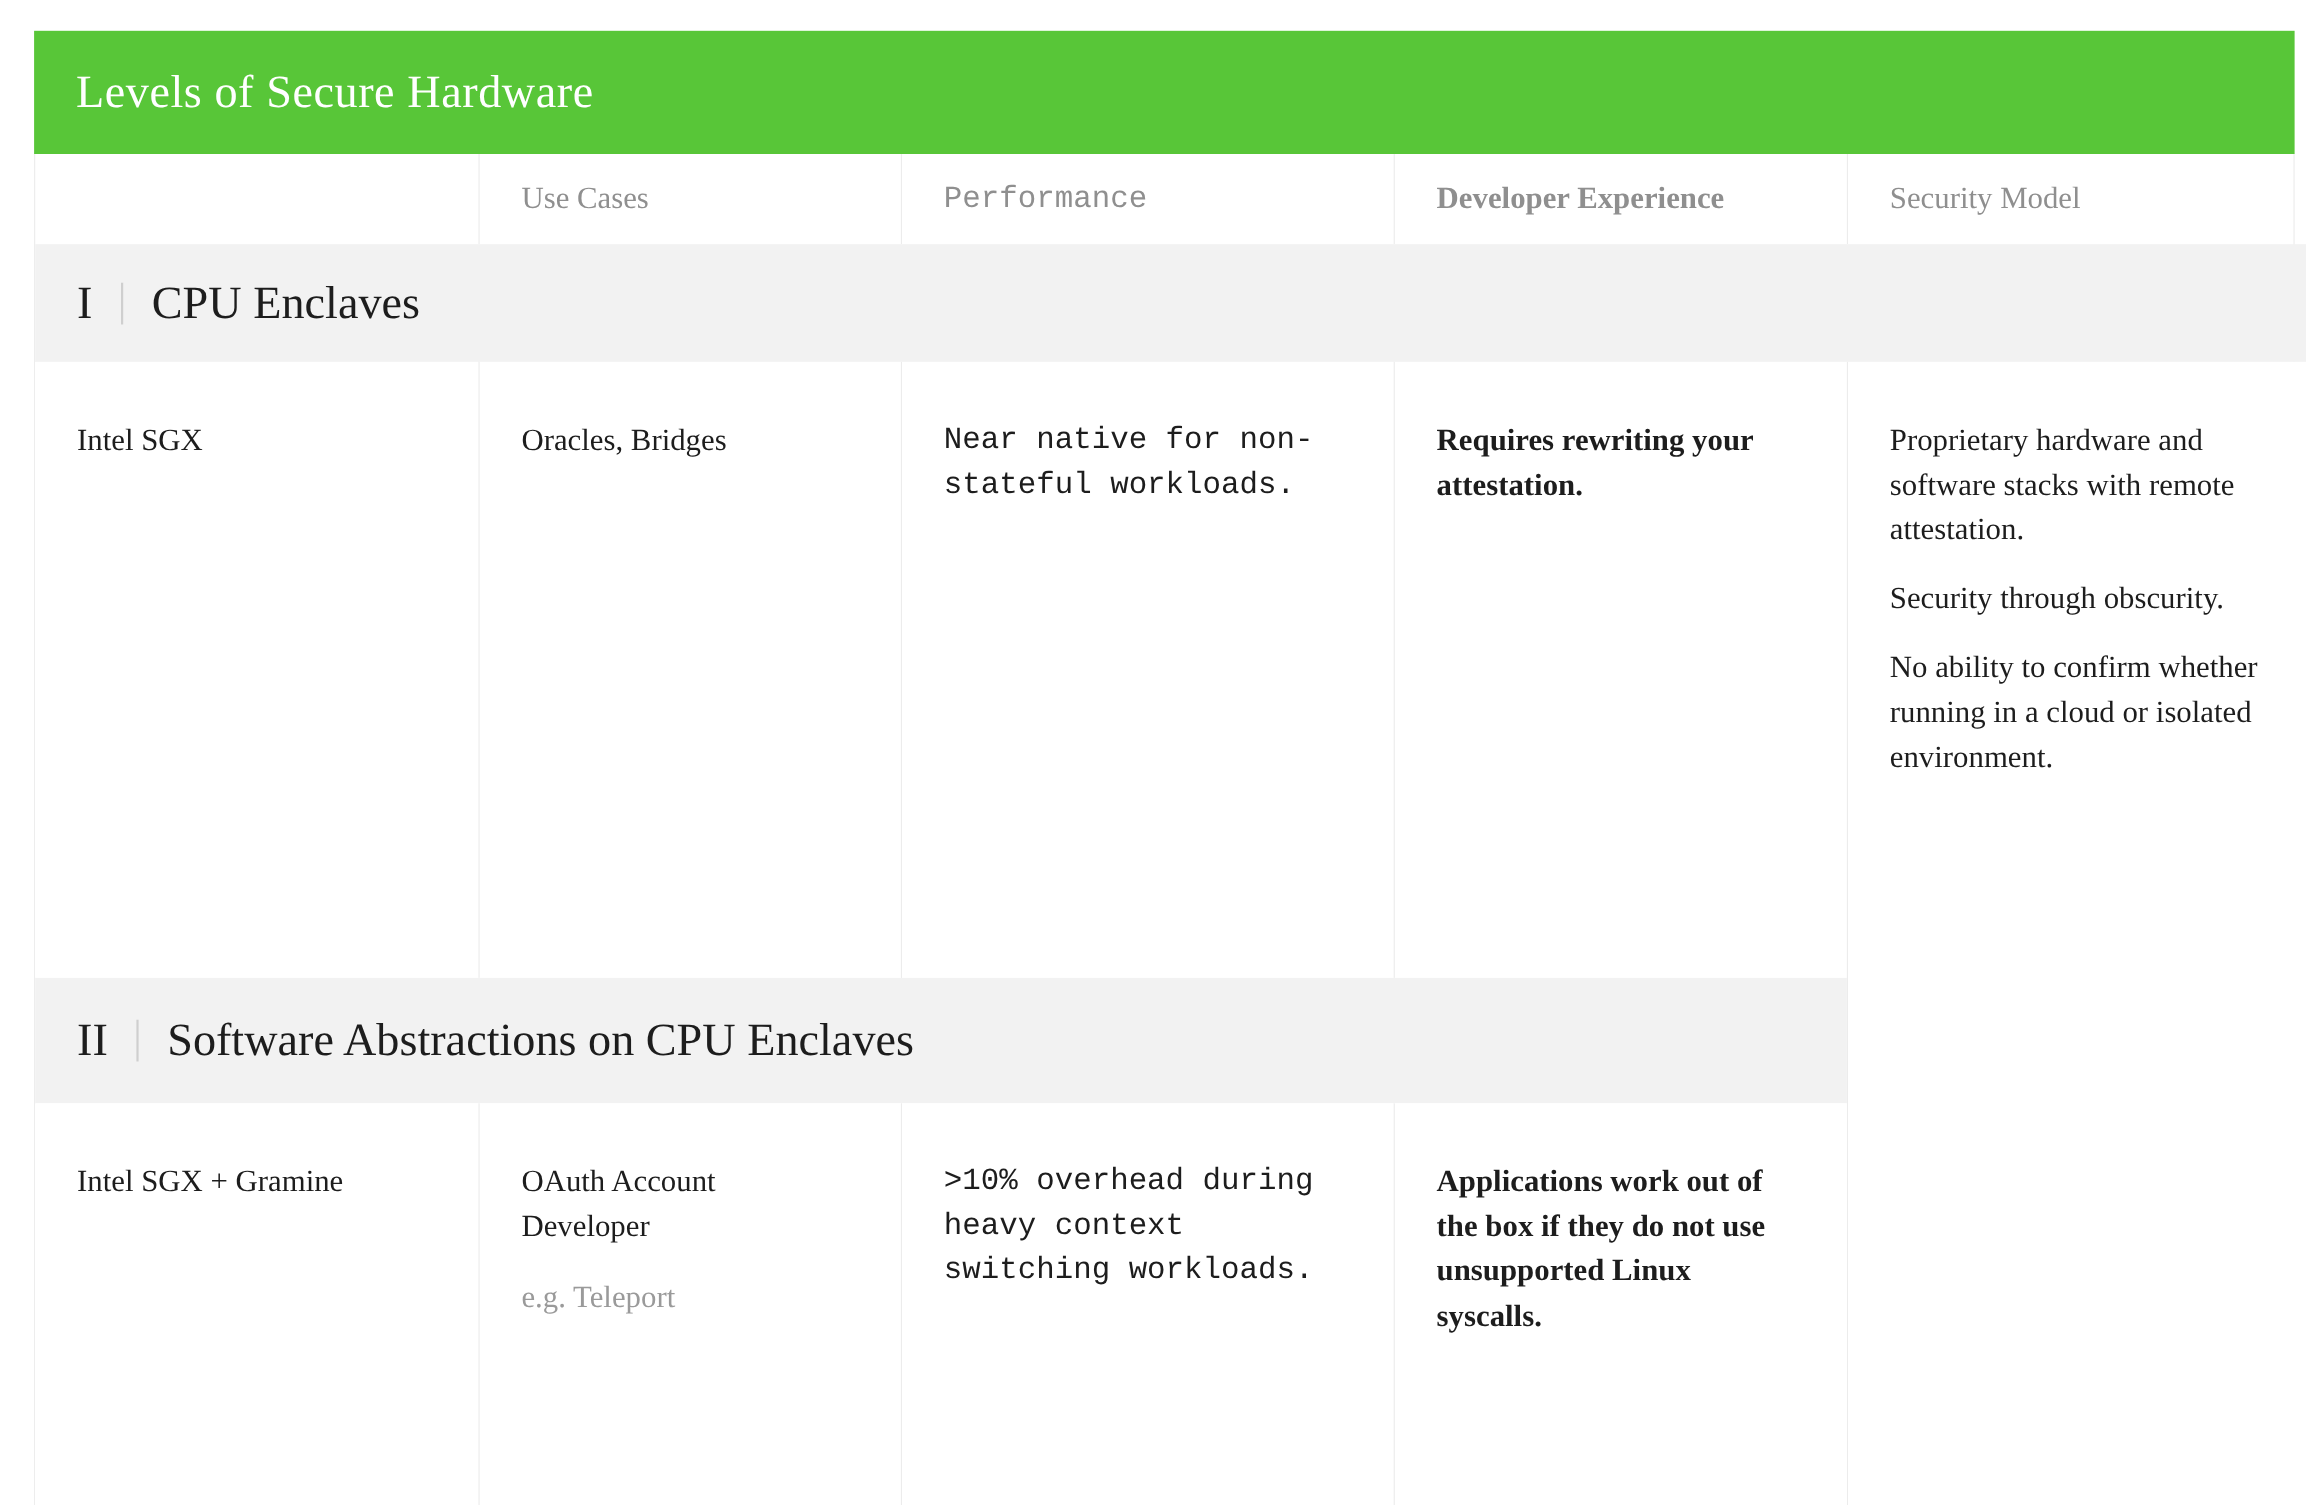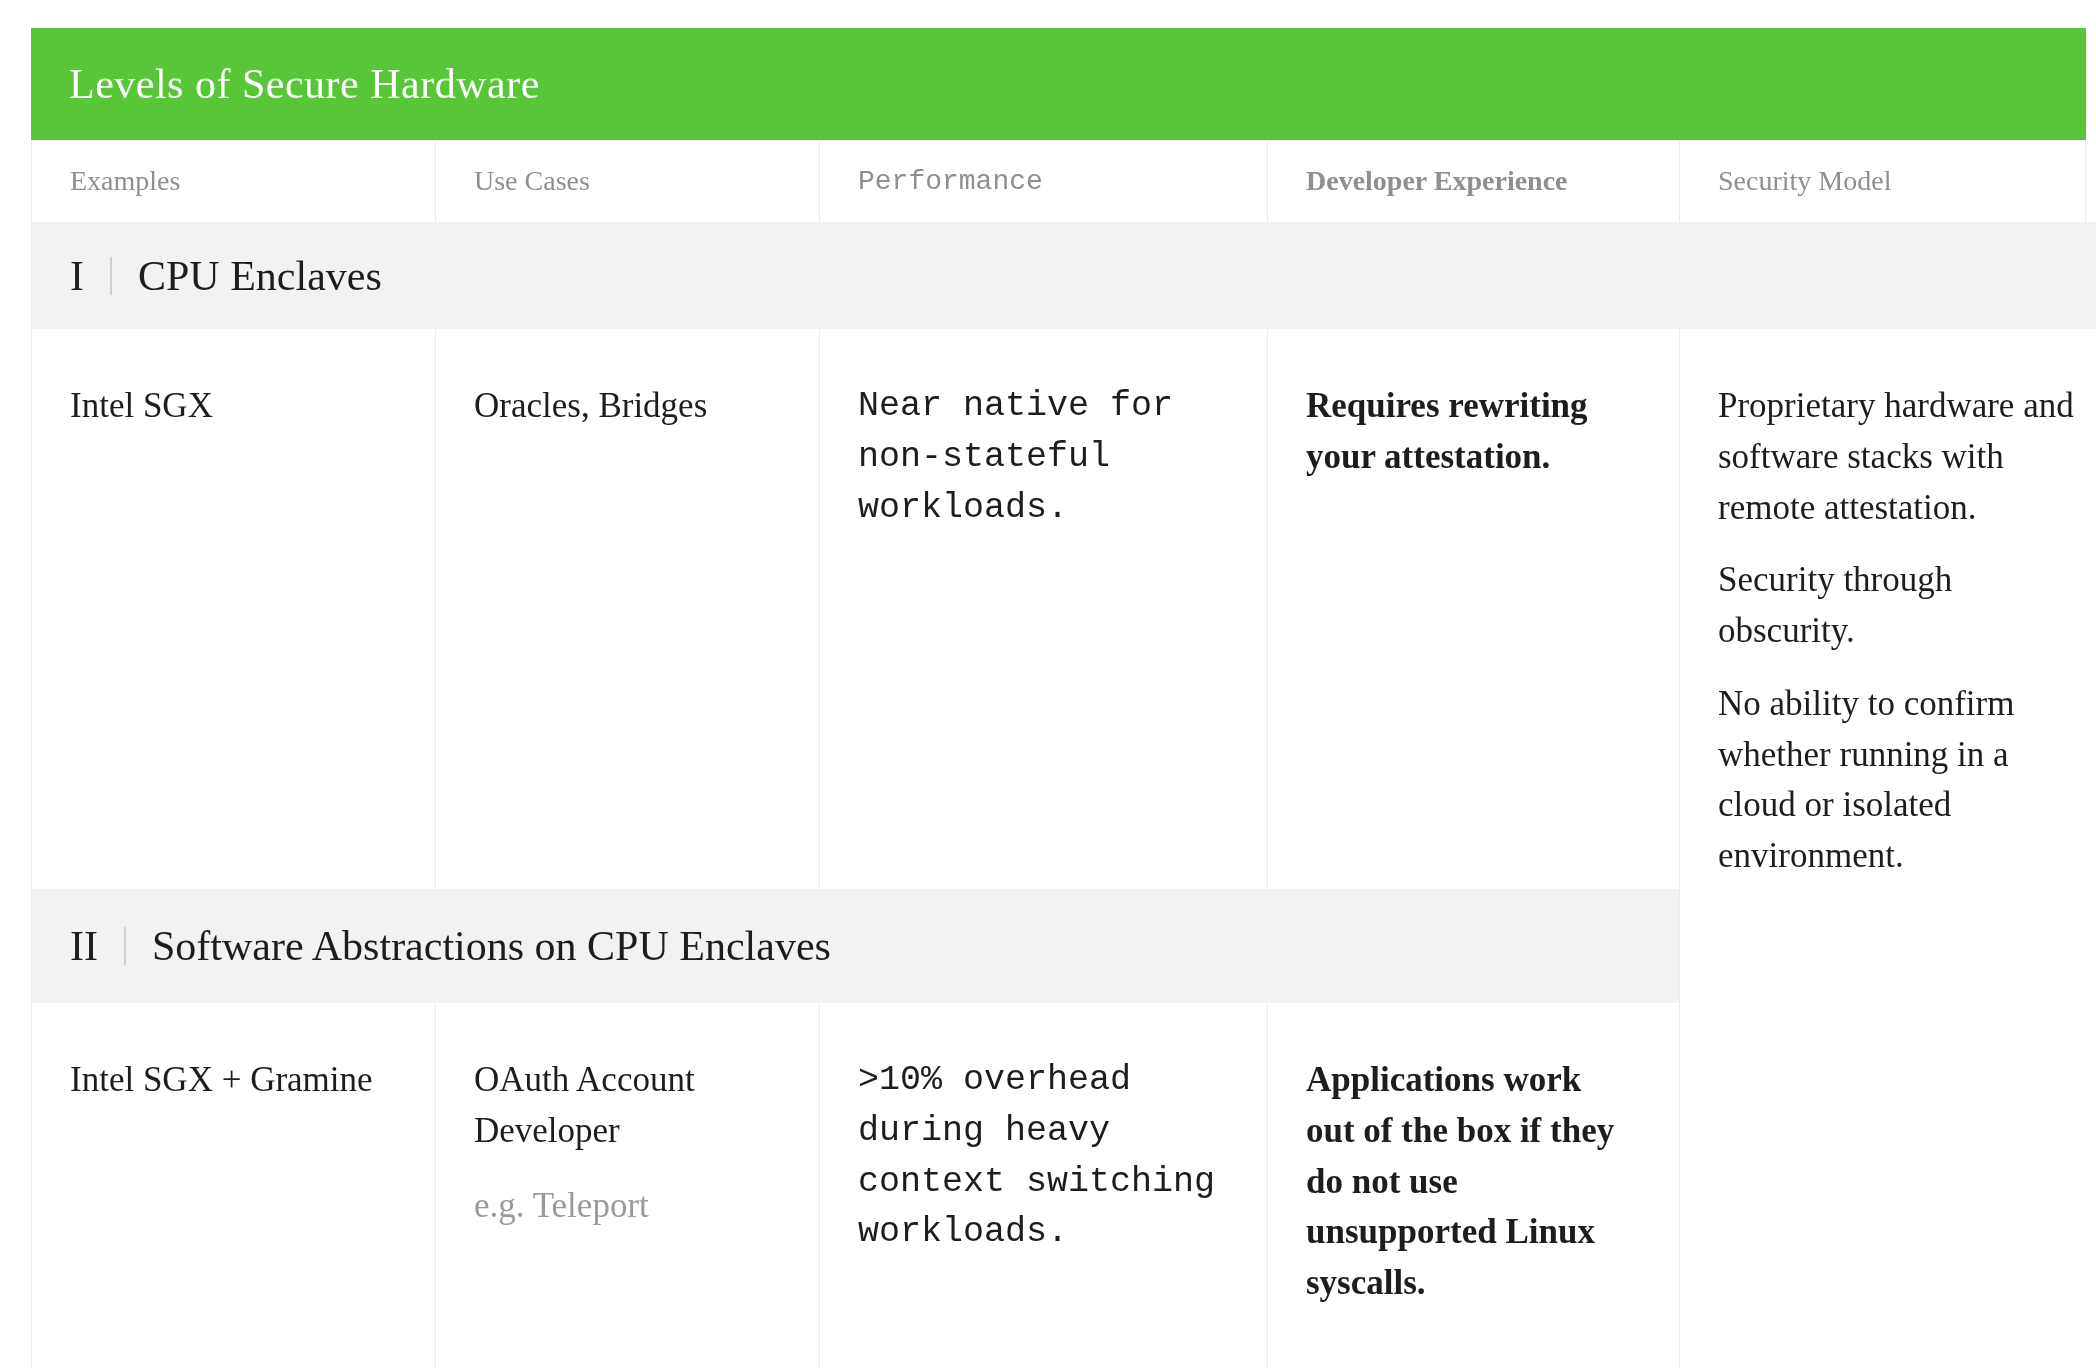--- a/index.html
+++ b/index.html
@@ -63,21 +63,21 @@
   .band .divider {
     width: 2px;
     height: 38px;
     background: #cfcfcf;
     margin: 0 26px;
   }
   .band .section-title { font-size: 42px; color: #1d1d1d; }
   .cell {
     background: #ffffff;
     padding: 52px 34px 20px 38px;
-    font-size: 35px;
+    font-size: 28px;
     line-height: 1.45;
   }
   .r1 { grid-row: 3; }
   .r2 { grid-row: 5; }
   .c1 { grid-column: 1; }
   .c2 { grid-column: 2; padding-right: 62px; }
   .c3 { grid-column: 3; font-family: Liberation Mono, monospace; }
   .c4 { grid-column: 4; padding-right: 60px; font-weight: bold; }
   .c5 { grid-column: 5; padding-right: 24px; }
   .security-span { grid-row: 3 / 6; grid-column: 5; }
@@ -92,21 +92,20 @@
 <body>
 
 <div class="table-wrap">
 
   <div class="titlebar">
     <span class="title">Levels of Secure Hardware</span>
   </div>
 
   <div class="grid">
 
-    <div class="head c1">Examples</div>
     <div class="head c2 sep">Use Cases</div>
     <div class="head c3 sep">Performance</div>
     <div class="head c4 sep">Developer Experience</div>
     <div class="head c5 sep">Security Model</div>
 
     <div class="band band-1">
       <span class="numeral">I</span>
       <span class="divider"></span>
       <span class="section-title">CPU Enclaves</span>
     </div>

